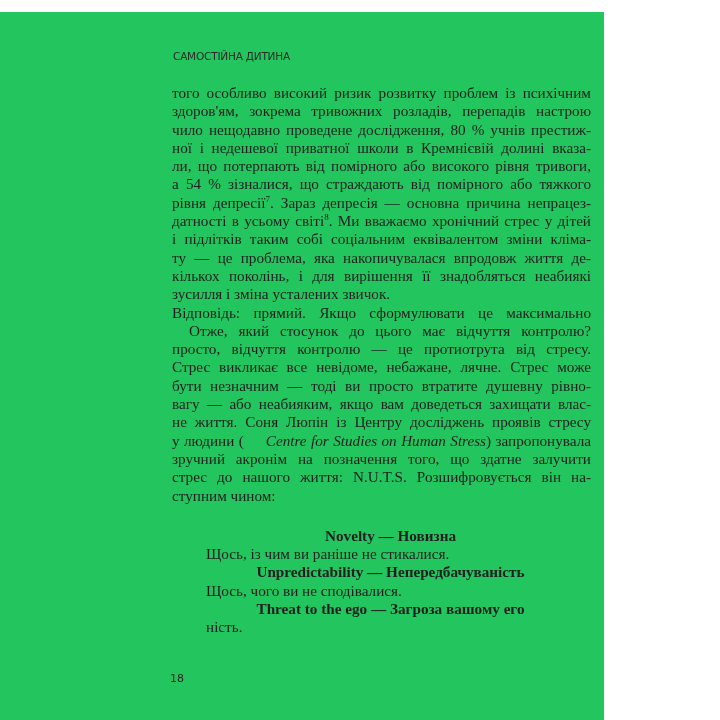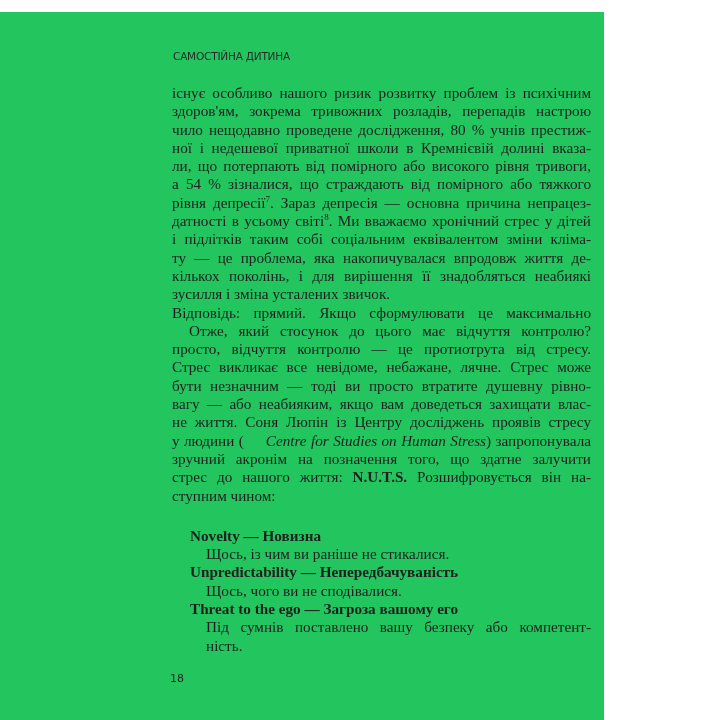--- a/index.html
+++ b/index.html
@@ -19,40 +19,40 @@
     color: #1f1f1f; line-height: 18.3px;
   }
   .line {
     display: block; white-space: nowrap; height: 18.3px;
     text-align: justify; text-align-last: justify;
   }
   .line.last { text-align-last: left; }
   .indent { padding-left: 17px; }
   sup { font-size: 9px; line-height: 0; vertical-align: 6px; }
   .em { font-style: italic; margin-left: 22px; }
-  .b { font-weight: bold; }
+  .b { font-weight: normal; }
   .list { margin-top: 22px; }
-  .term { display: block; padding-left: 18px; font-weight: bold; height: 18.3px; white-space: nowrap; }
+  .term { display: block; padding-left: 18px; font-weight: bold; height: 18.3px; white-space: nowrap; text-align: center; }
   .desc { display: block; padding-left: 34px; height: 18.3px; white-space: nowrap; }
   .desc.j { text-align: justify; text-align-last: justify; }
   .page-number {
     position: absolute; left: 170px; top: 660px;
     font-family: "DejaVu Sans", sans-serif; font-size: 11px; font-weight: normal;
     color: #222;
   }
 </style>
 </head>
 <body>
 
 <div class="page">
   <div class="running-head">САМОСТІЙНА ДИТИНА</div>
 
   <div class="body">
     <div>
-      <span class="line">існує особливо нашого ризик розвитку проблем із психічним</span>
+      <span class="line">того особливо високий ризик розвитку проблем із психічним</span>
       <span class="line">здоров'ям, зокрема тривожних розладів, перепадів настрою</span>
       <span class="line">чило нещодавно проведене дослідження, 80 % учнів престиж-</span>
       <span class="line">ної і недешевої приватної школи в Кремнієвій долині вказа-</span>
       <span class="line">ли, що потерпають від помірного або високого рівня тривоги,</span>
       <span class="line">а 54 % зізналися, що страждають від помірного або тяжкого</span>
       <span class="line"><span>рівня депресії</span><sup>7</sup><span>. Зараз депресія — основна причина непрацез-</span></span>
       <span class="line"><span>датності в усьому світі</span><sup>8</sup><span>. Ми вважаємо хронічний стрес у дітей</span></span>
       <span class="line">і підлітків таким собі соціальним еквівалентом зміни кліма-</span>
       <span class="line">ту — це проблема, яка накопичувалася впродовж життя де-</span>
       <span class="line">кількох поколінь, і для вирішення її знадобляться неабиякі</span>
@@ -72,19 +72,18 @@
       <span class="line"><span>стрес до нашого життя: </span><span class="b">N.U.T.S.</span><span> Розшифровується він на-</span></span>
       <span class="line last">ступним чином:</span>
     </div>
 
     <div class="list">
       <span class="term">Novelty — Новизна</span>
       <span class="desc">Щось, із чим ви раніше не стикалися.</span>
       <span class="term">Unpredictability — Непередбачуваність</span>
       <span class="desc">Щось, чого ви не сподівалися.</span>
       <span class="term">Threat to the ego — Загроза вашому его</span>
-      <span class="desc j">Під сумнів поставлено вашу безпеку або компетент-</span>
       <span class="desc">ність.</span>
     </div>
   </div>
 
   <div class="page-number">18</div>
 </div>
 
 </body></html>

